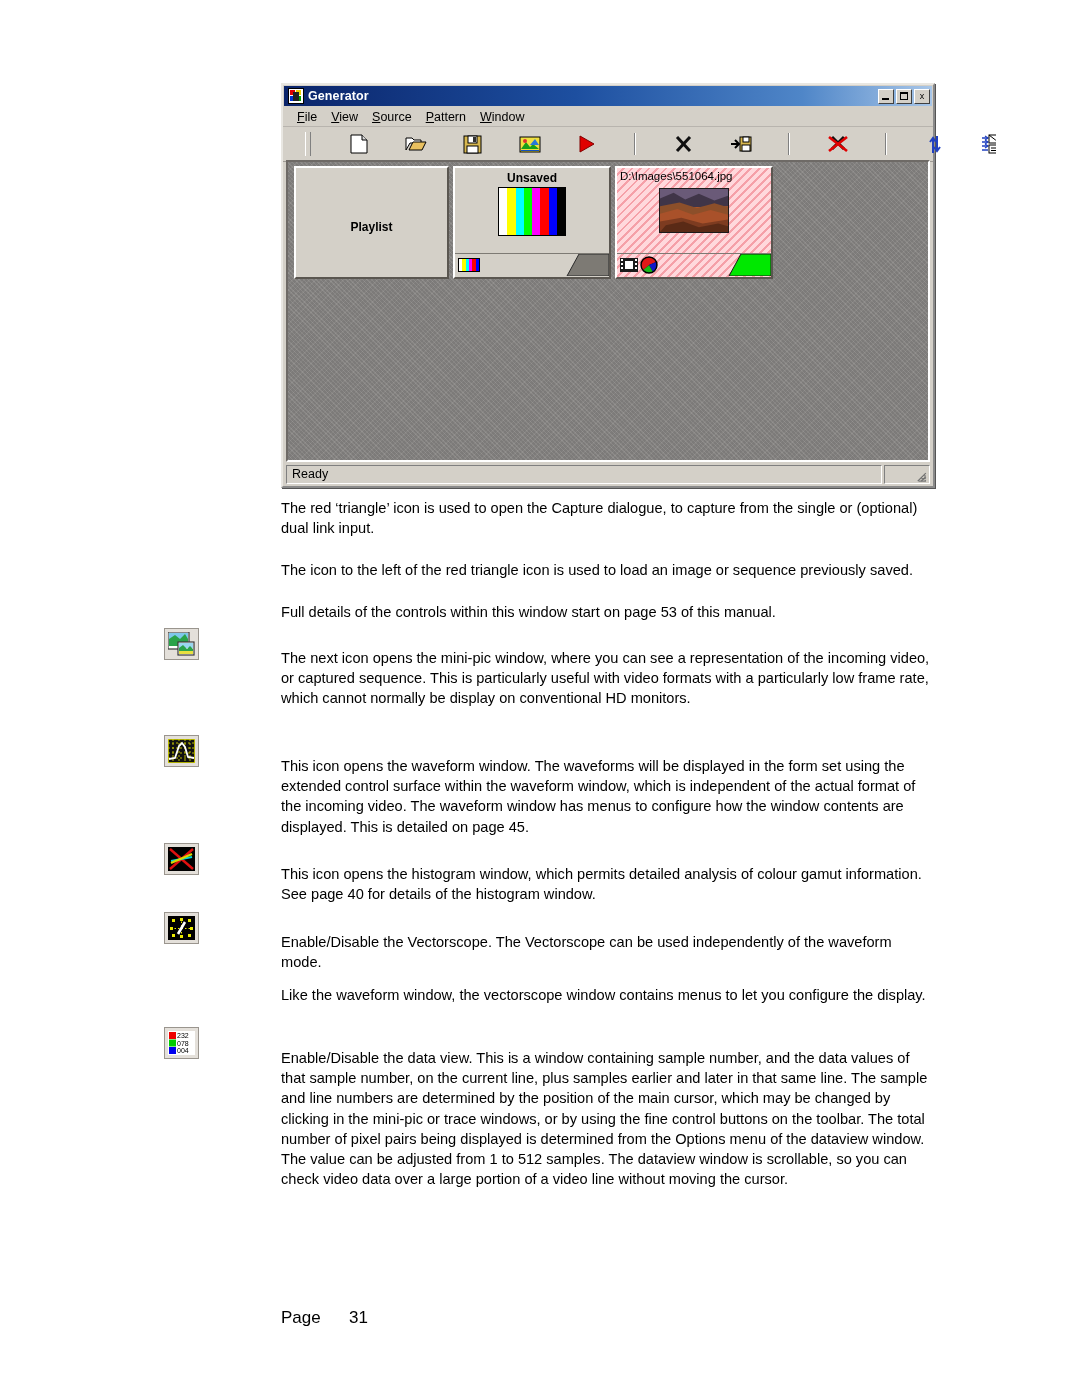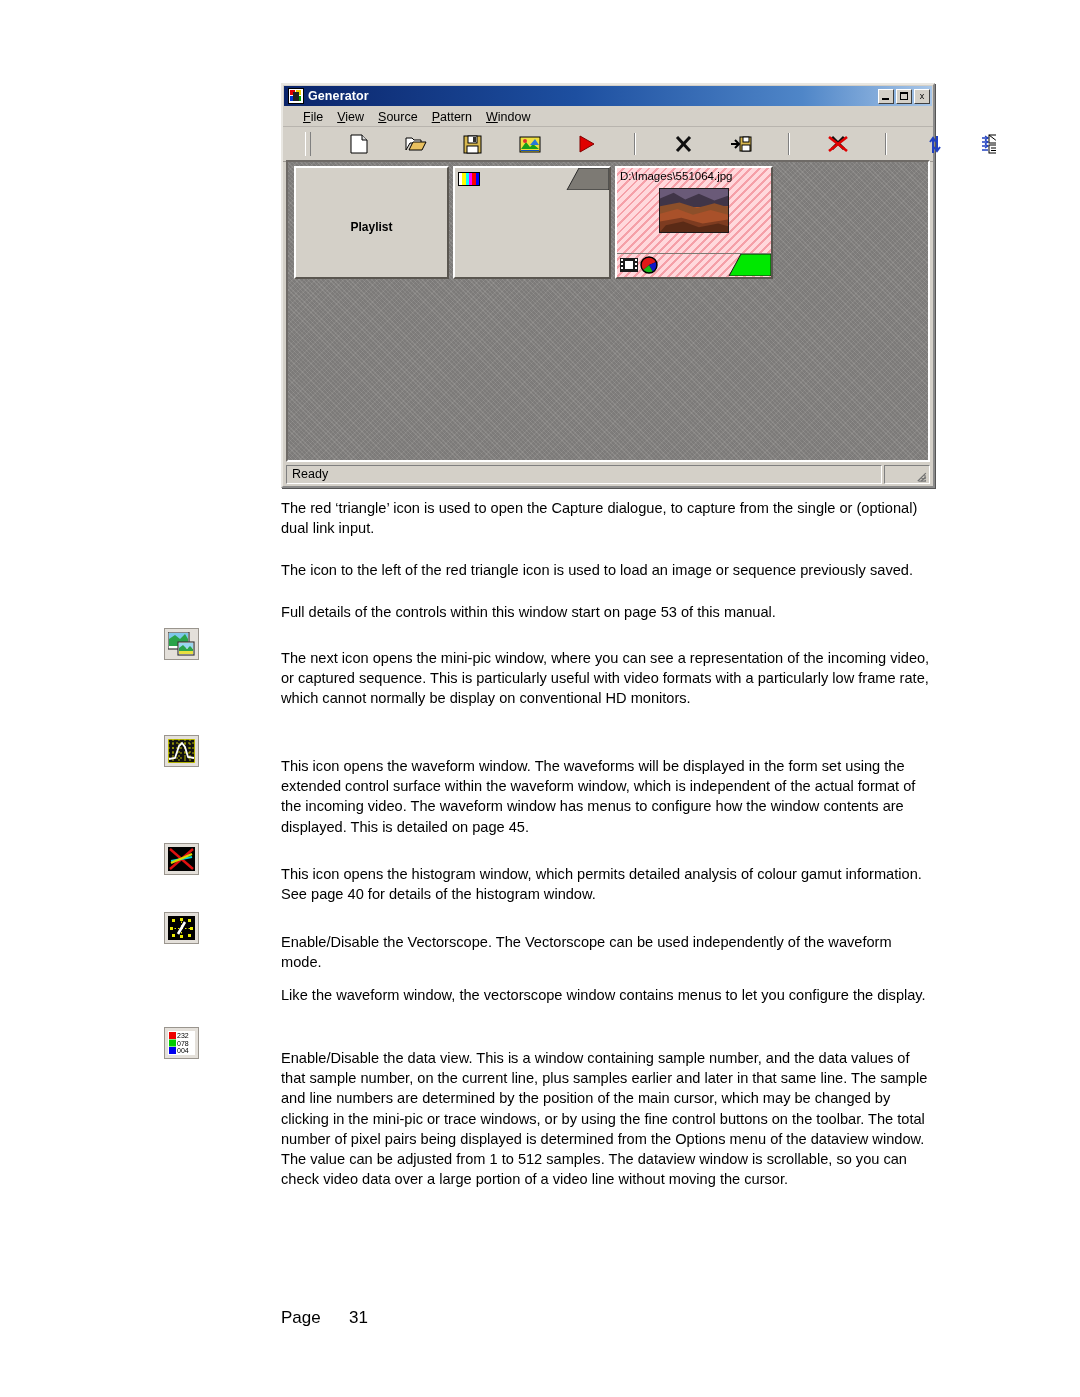--- a/index.html
+++ b/index.html
@@ -77,21 +77,21 @@
   .winbtn .max-box {
     position: absolute; left: 3px; top: 2px;
     width: 8px; height: 8px; border: 1px solid #000;
     border-top-width: 2px;
     box-sizing: border-box;
   }
 
   .menubar {
     display: flex; align-items: center;
     height: 19px;
-    padding-left: 13px;
+    padding-left: 7px;
     background: #d4d0c8;
     border-bottom: 1px solid #b8b4ae;
   }
   .menu-item {
     font-size: 12.5px;
     color: #000;
     padding: 1px 7px;
     cursor: default;
   }
   .menu-item u { text-decoration: underline; }
@@ -478,20 +478,33 @@
 
     <div class="client">
 
       <div class="tile tile-playlist">
         <div class="tile-body" style="height:105px;border-bottom:none;">
           <div class="playlist-label">Playlist</div>
         </div>
       </div>
 
       <div class="tile tile-unsaved">
+        <div class="tile-body">
+          <div class="tile-title">Unsaved</div>
+          <div class="colorbars">
+            <span style="background:#ffffff"></span>
+              <span style="background:#ffff00"></span>
+              <span style="background:#00ffff"></span>
+              <span style="background:#00ff00"></span>
+              <span style="background:#ff00ff"></span>
+              <span style="background:#ff0000"></span>
+              <span style="background:#0000ff"></span>
+              <span style="background:#000000"></span>
+          </div>
+        </div>
         <div class="tile-foot">
 
           <span class="foot-icon-bars">
             <span style="background:#ffffff"></span>
               <span style="background:#ffff00"></span>
               <span style="background:#00ffff"></span>
               <span style="background:#ff00ff"></span>
               <span style="background:#ff0000"></span>
               <span style="background:#0000ff"></span>
           </span>

